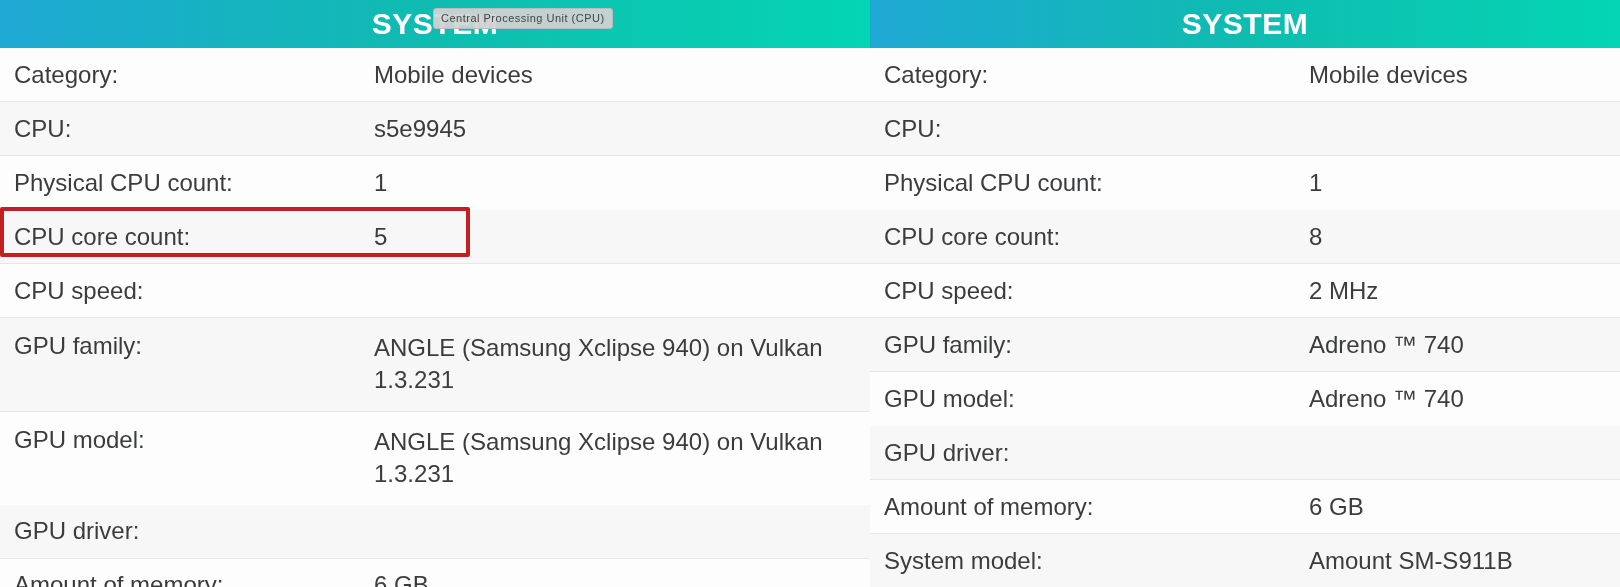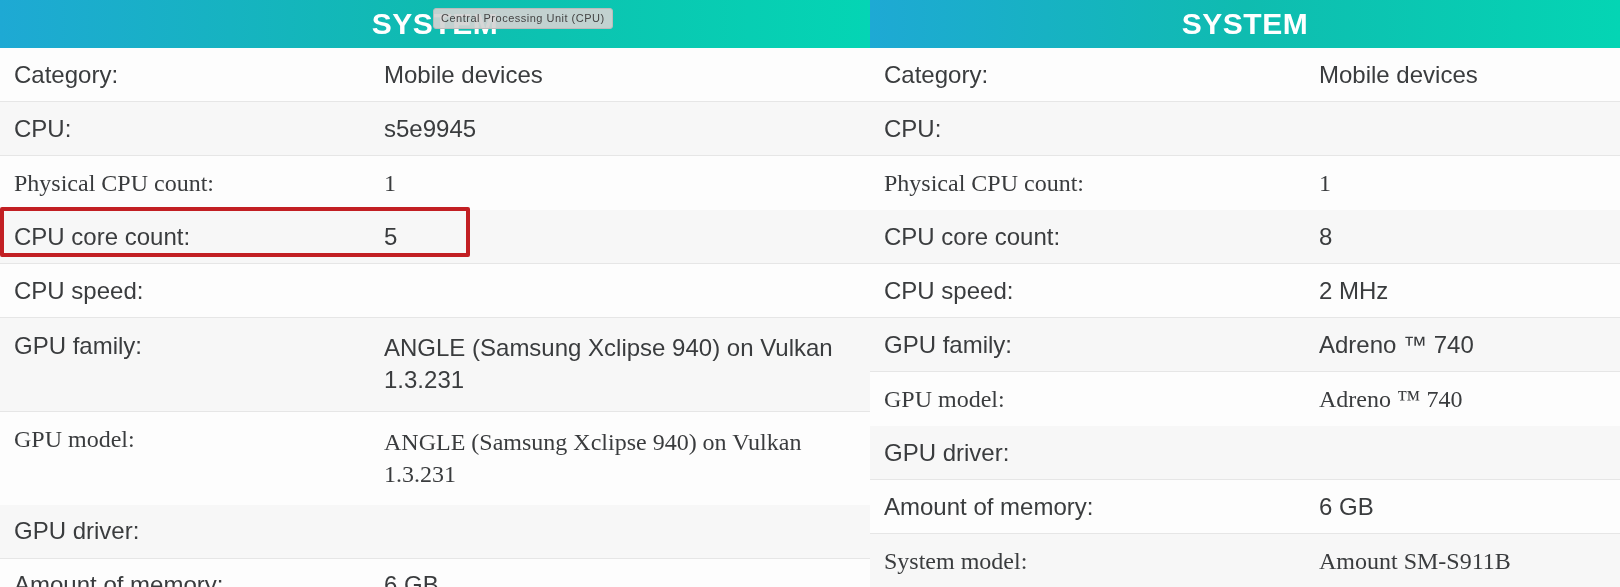--- a/index.html
+++ b/index.html
@@ -45,23 +45,23 @@
     .rows { }
     .row {
       display: flex;
       align-items: center;
       min-height: 54px;
       padding: 10px 14px;
       border-bottom: 1px solid #e6e6e6;
       font-size: 24px;
       color: #3a3c3e;
     }
-    .row.no-border { border-bottom: none; font-family: Liberation Serif, serif; }
+    .row.no-border { border-bottom: none; }
     .row .label { color: #3a3c3e; }
-    .row .value { color: #3a3c3e; margin-left: 10px; }
+    .row .value { color: #3a3c3e; }
     .panel-left .row .label { width: 360px; flex-shrink: 0; }
     .panel-left .row .value { flex: 1; padding-right: 10px; }
     .panel-right .row .label { width: 425px; flex-shrink: 0; }
     .panel-right .row .value { flex: 1; }
     .row.multi { align-items: flex-start; padding-top: 14px; padding-bottom: 14px; }
     .row.multi .value { line-height: 1.35; }
     .highlight-box {
       position: absolute;
       border: 4px solid #c21f23;
       border-radius: 2px;

